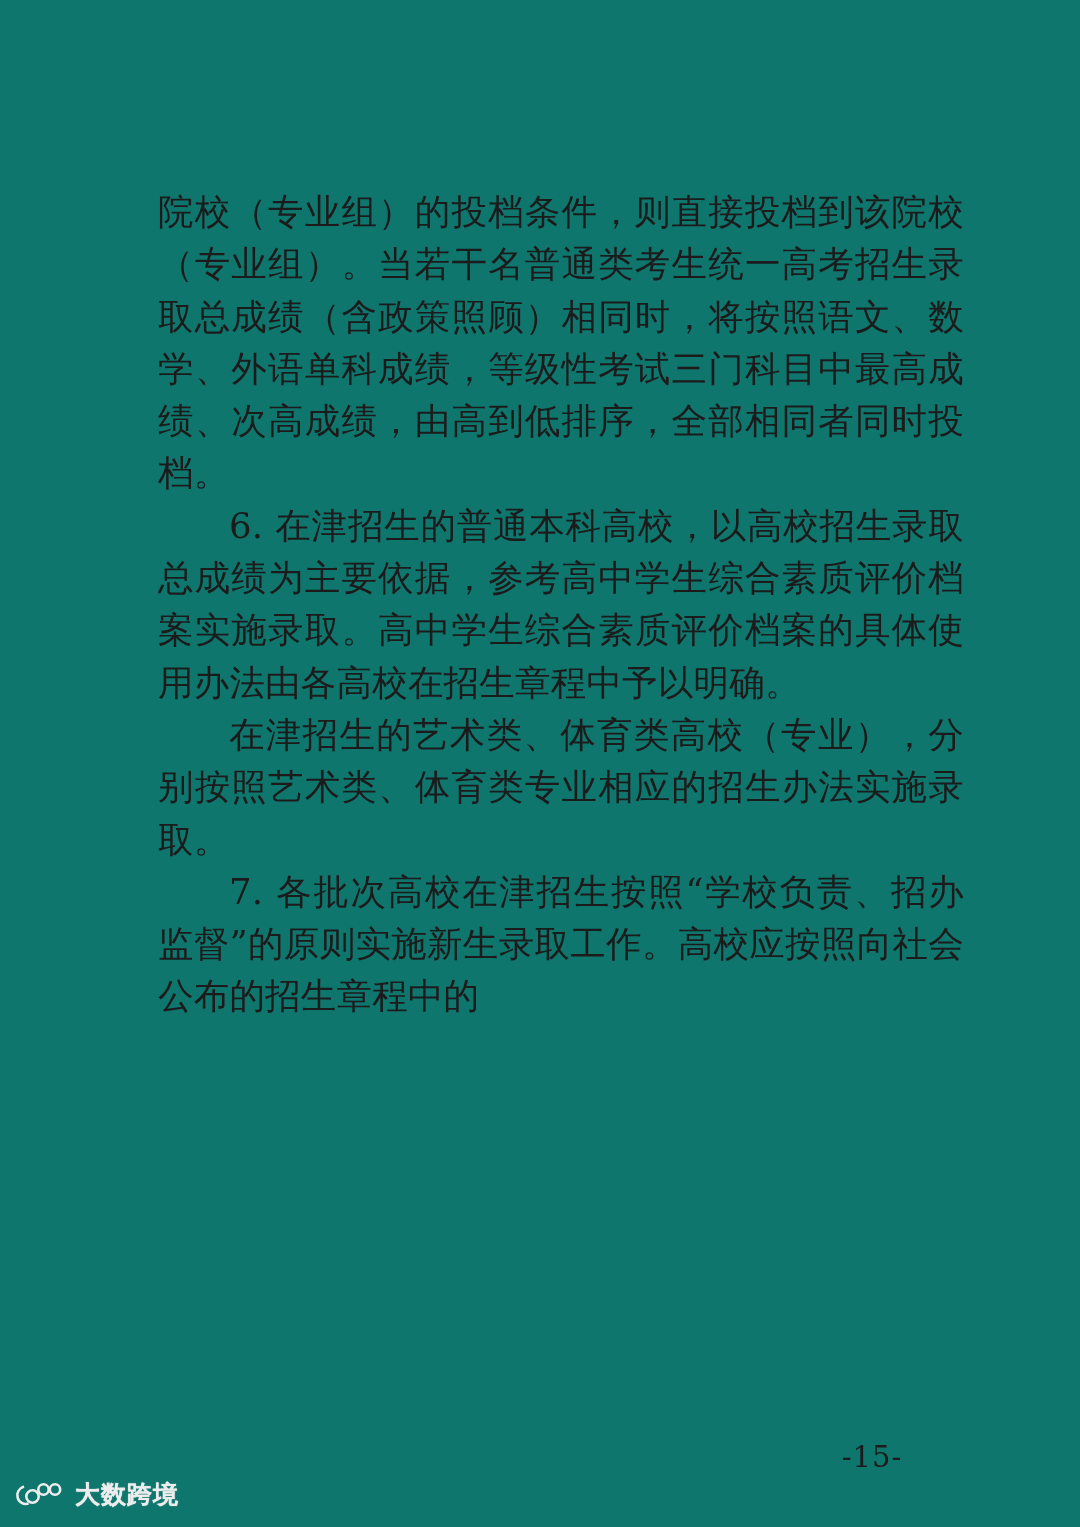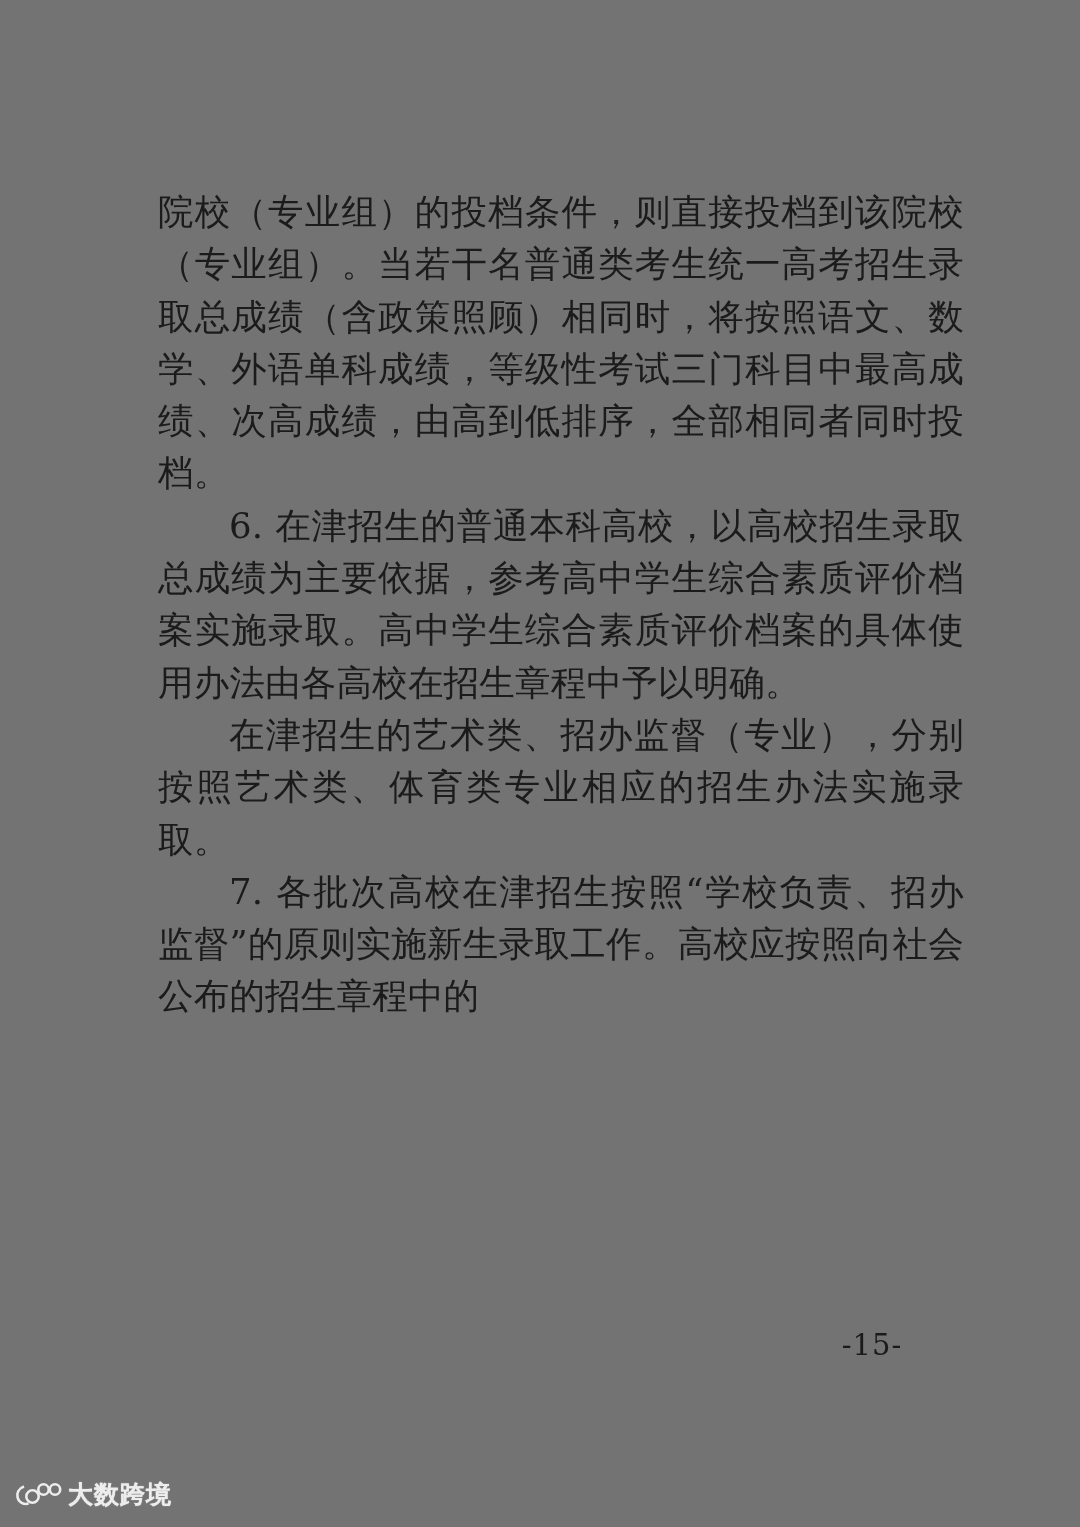--- a/index.html
+++ b/index.html
@@ -12,21 +12,21 @@
     background: #ffffff;
     font-family: "DejaVu Serif", "Liberation Serif", serif;
     overflow: hidden;
     position: relative;
   }
 
   .page {
     position: relative;
     width: 1080px;
     height: 1527px;
-    background: #737373;
+    background: #0f766e;
   }
 
   
   .doc-body {
     position: absolute;
     left: 158px;
     top: 186px;
     width: 806px;
   }
 
@@ -44,21 +44,21 @@
   }
 
   .para.indent {
     text-indent: 71px;
   }
 
   
   .page-number {
     position: absolute;
     left: 0;
-    top: 1328px;
+    top: 1440px;
     width: 1080px;
     text-align: center;
     padding-right: 28px;
     box-sizing: border-box;
     font-size: 29px;
     color: #1b1b1b;
     font-family: "DejaVu Serif", "Liberation Serif", serif;
     letter-spacing: 1px;
   }
   .page-number .pn-inner {
@@ -66,20 +66,21 @@
     transform: translateX(346px);
   }
 
   
   .watermark {
     position: absolute;
     left: 14px;
     top: 1481px;
     display: flex;
     align-items: center;
+    gap: 7px;
     opacity: 1;
     pointer-events: none;
     user-select: none;
   }
   .watermark-mark {
     width: 54px;
     height: 27px;
     display: block;
   }
   .watermark-text {
@@ -93,21 +94,21 @@
   }
 </style>
 </head>
 <body>
 
 <div class="page">
 
   <div class="doc-body">
     <p class="para">院校（专业组）的投档条件，则直接投档到该院校（专业组）。当若干名普通类考生统一高考招生录取总成绩（含政策照顾）相同时，将按照语文、数学、外语单科成绩，等级性考试三门科目中最高成绩、次高成绩，由高到低排序，全部相同者同时投档。</p>
     <p class="para indent">6. 在津招生的普通本科高校，以高校招生录取总成绩为主要依据，参考高中学生综合素质评价档案实施录取。高中学生综合素质评价档案的具体使用办法由各高校在招生章程中予以明确。</p>
-    <p class="para indent">在津招生的艺术类、招办监督（专业），分别按照艺术类、体育类专业相应的招生办法实施录取。</p>
+    <p class="para indent">在津招生的艺术类、体育类高校（专业），分别按照艺术类、体育类专业相应的招生办法实施录取。</p>
     <p class="para indent">7. 各批次高校在津招生按照“学校负责、招办监督”的原则实施新生录取工作。高校应按照向社会公布的招生章程中的</p>
   </div>
 
   <div class="page-number">
     <span class="pn-inner">-15-</span>
   </div>
 
   <div class="watermark">
     <span class="watermark-mark">
       <svg viewBox="0 0 54 27" width="54" height="27" aria-hidden="true">

